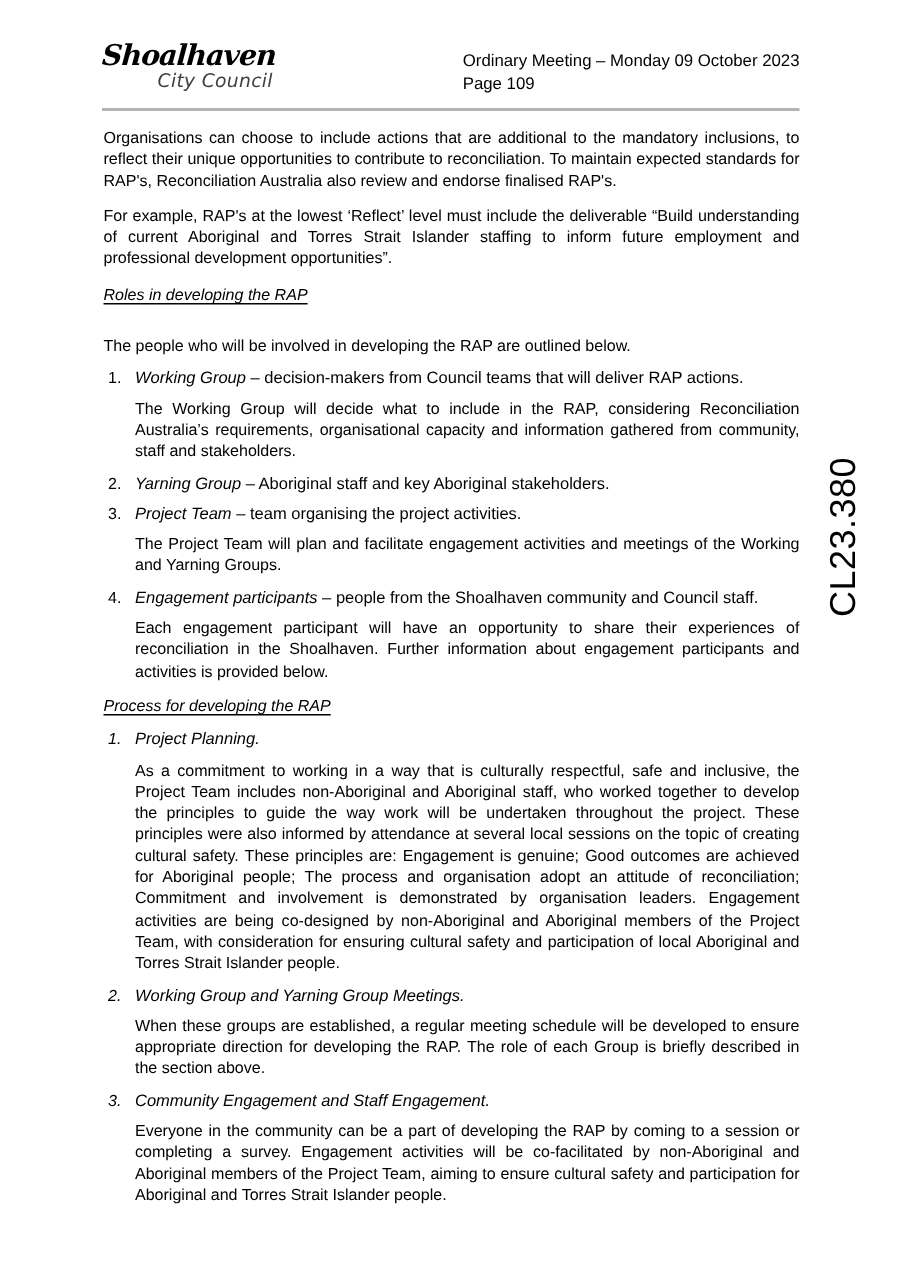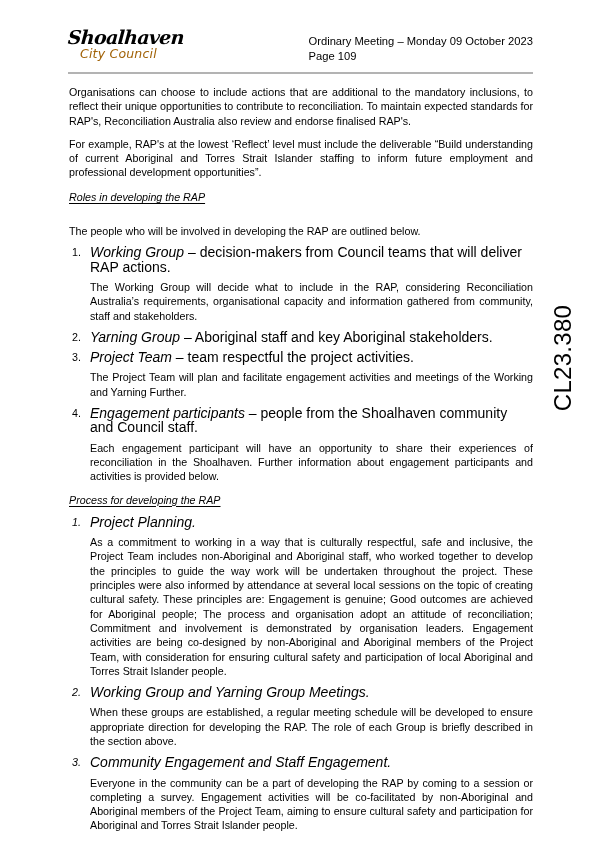--- a/index.html
+++ b/index.html
@@ -45,23 +45,23 @@
     transform: skewX(-4deg);
     color: #000;
   }
   .logo-sub {
     font-family: "DejaVu Sans", sans-serif;
     font-style: italic;
     font-size: 12.5px;
     line-height: 1;
     display: block;
     margin-top: 1px;
-    margin-left: 12px;
+    margin-left: 37px;
     letter-spacing: 0.2px;
-    color: #a16207;
+    color: #404040;
   }
   .header-right {
     font-size: 11.2px;
     line-height: 14.5px;
     padding-top: 8px;
   }
   .header-rule {
     position: absolute;
     left: 68px;
     top: 72px;
@@ -113,21 +113,21 @@
     left: 3px;
     top: 0;
     font-size: 10.7px;
     line-height: 14.3px;
     width: 16px;
   }
   ol.numlist.italic-num > li .num { font-style: italic; }
 
   .item-title {
     margin: 0 0 6px 0;
-    font-size: 14px;
+    font-size: 11px;
     line-height: 14.3px;
     text-align: left;
   }
   .item-title .em { font-style: italic; }
   .item-body {
     margin: 0 0 7px 0;
     font-size: 10.7px;
     line-height: 14.3px;
     text-align: justify;
     text-justify: inter-word;
@@ -186,22 +186,22 @@
         <span class="num">1.</span>
         <p class="item-title"><span class="em">Working Group</span><span> – decision-makers from Council teams that will deliver RAP actions.</span></p>
         <p class="item-body">The Working Group will decide what to include in the RAP, considering Reconciliation Australia’s requirements, organisational capacity and information gathered from community, staff and stakeholders.</p>
       </li>
       <li>
         <span class="num">2.</span>
         <p class="item-title"><span class="em">Yarning Group</span><span> – Aboriginal staff and key Aboriginal stakeholders.</span></p>
       </li>
       <li>
         <span class="num">3.</span>
-        <p class="item-title"><span class="em">Project Team</span><span> – team respectful the project activities.</span></p>
-        <p class="item-body">The Project Team will plan and facilitate engagement activities and meetings of the Working and Yarning Further.</p>
+        <p class="item-title"><span class="em">Project Team</span><span> – team organising the project activities.</span></p>
+        <p class="item-body">The Project Team will plan and facilitate engagement activities and meetings of the Working and Yarning Groups.</p>
       </li>
       <li>
         <span class="num">4.</span>
         <p class="item-title"><span class="em">Engagement participants</span><span> – people from the Shoalhaven community and Council staff.</span></p>
         <p class="item-body last">Each engagement participant will have an opportunity to share their experiences of reconciliation in the Shoalhaven. Further information about engagement participants and activities is provided below.</p>
       </li>
     </ol>
 
     <h2 class="section-head">Process for developing the RAP</h2>
 

